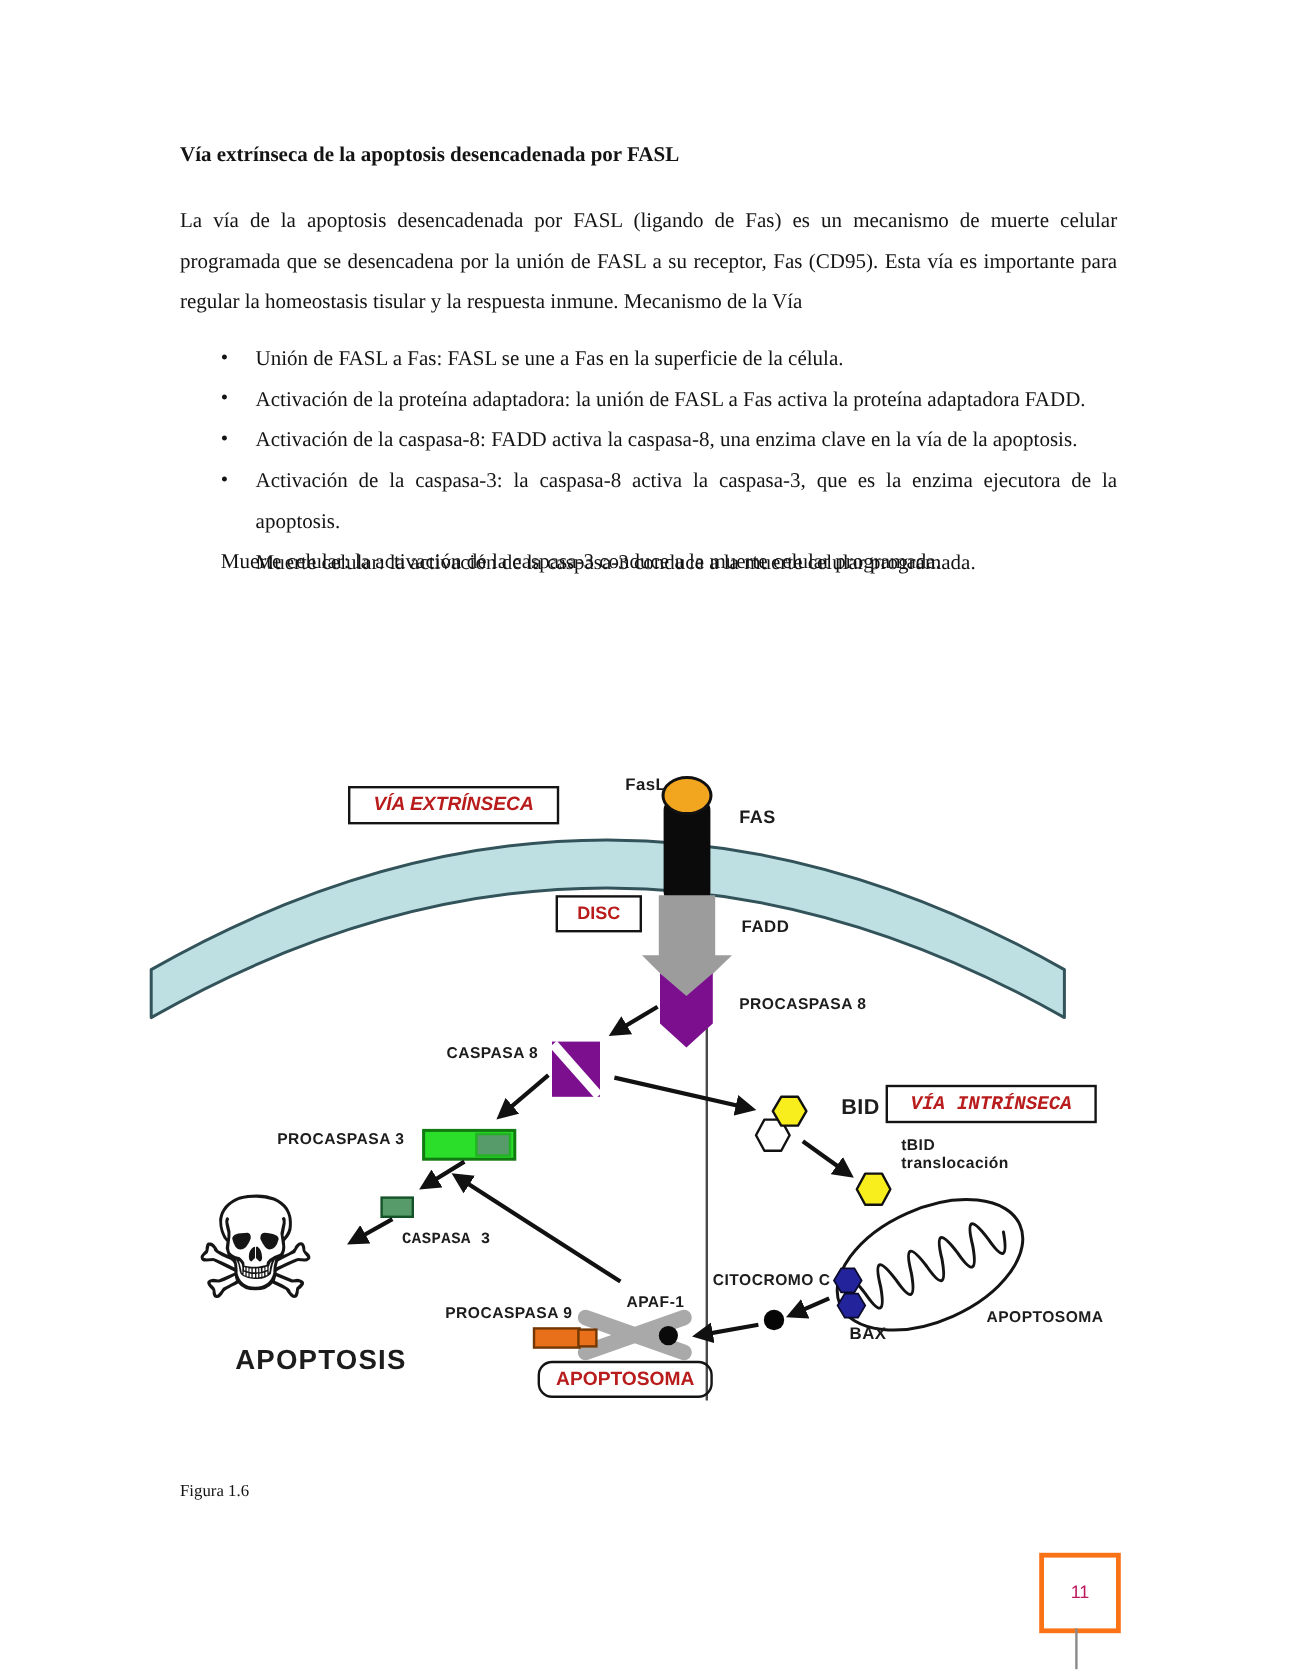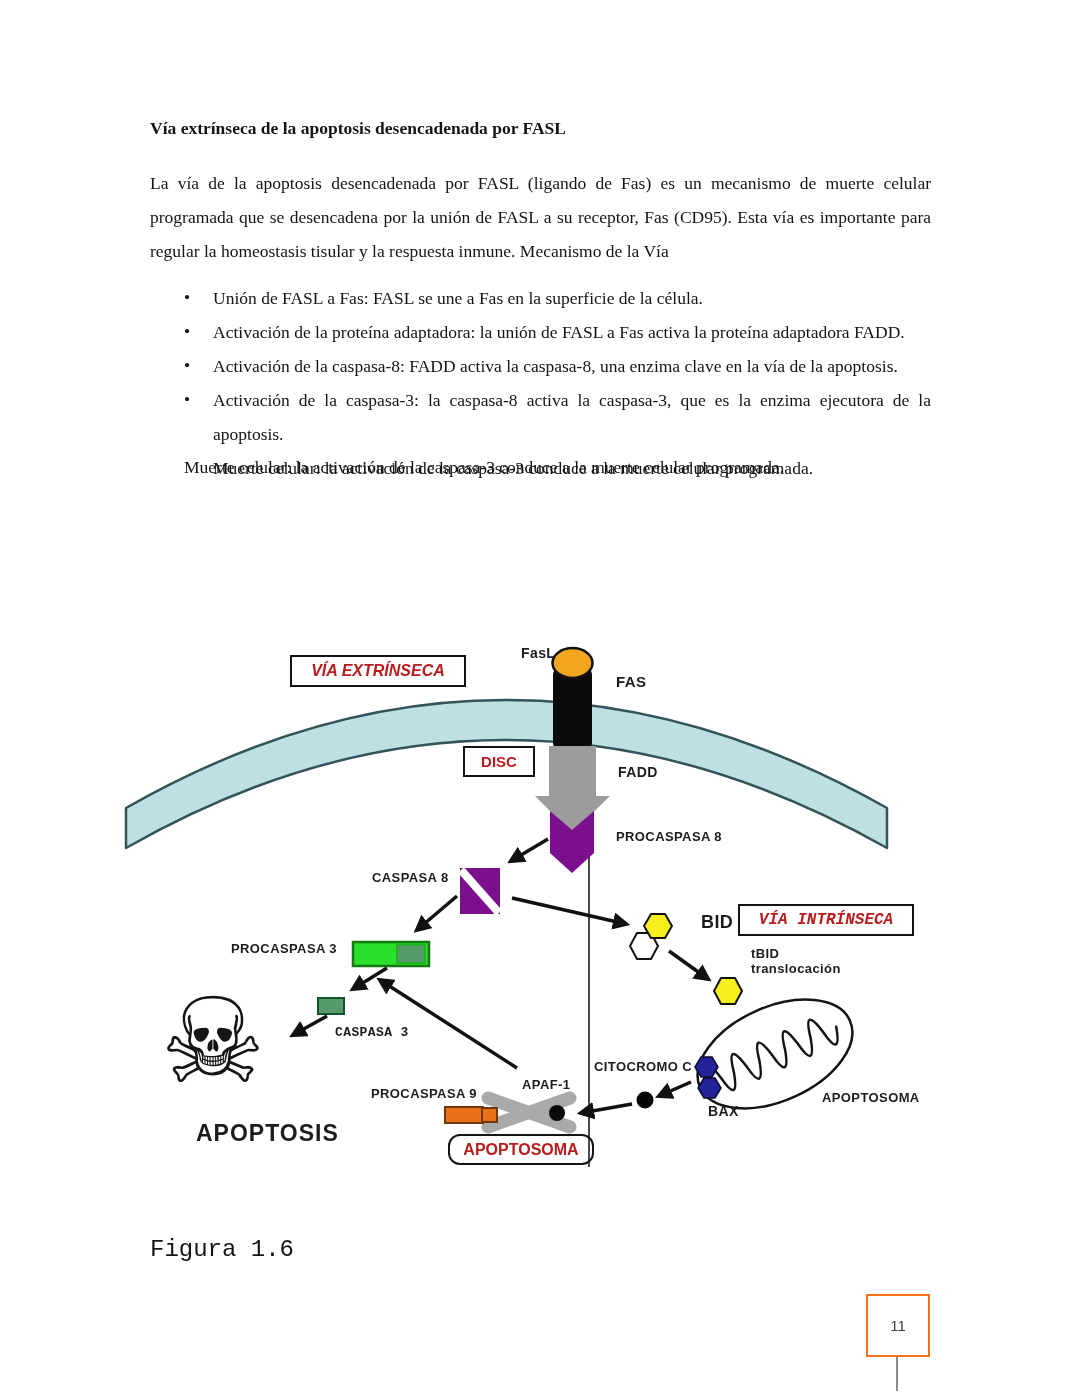--- a/index.html
+++ b/index.html
@@ -17,26 +17,26 @@
   }
   ul.bullets {
     position:absolute; left:150px; top:281px; width:781px;
     margin:0; padding:0; list-style:none;
   }
   ul.bullets li {
     position:relative; padding-left:63px; font-size:17.5px;
     line-height:34px; text-align:justify;
   }
   ul.bullets li .dot { position:absolute; left:34px; top:-1px; }
-  .caption { position:absolute; left:150px; top:1236px; font-size:24px;font-family:Liberation Mono, monospace; }
+  .caption { position:absolute; left:150px; top:1236px; font-size:14px; }
   .pagenum-box {
     position:absolute; left:866px; top:1294px; width:60px; height:59px;
-    border:2px solid #f97316; background:#fff; display:flex;
+    border:4px solid #f97316; background:#fff; display:flex;
     align-items:center; justify-content:center;
-    font-family:"Liberation Sans", sans-serif; font-size:15px; color:#404040;
+    font-family:"Liberation Sans", sans-serif; font-size:15px; color:#be185d;
   }
   .pagenum-line { position:absolute; left:896px; top:1357px; width:2px; height:34px; background:#8a8a8a; }
 
   .diagram { position:absolute; left:120px; top:630px; width:812px; height:565px; }
   .diagram svg { position:absolute; left:0; top:0; }
   .dlabel {
     position:absolute; font-family:"Liberation Sans", sans-serif;
     font-weight:bold; color:#1c1c1c; font-size:13px; letter-spacing:.4px;
     white-space:nowrap; line-height:15px;padding-left:16px;
   }

